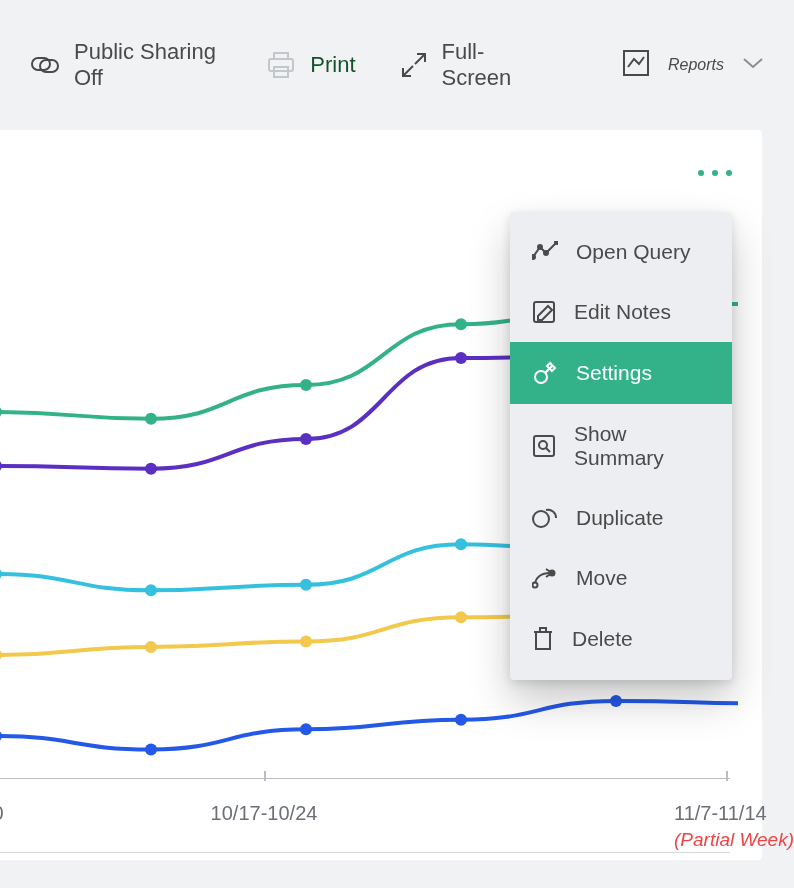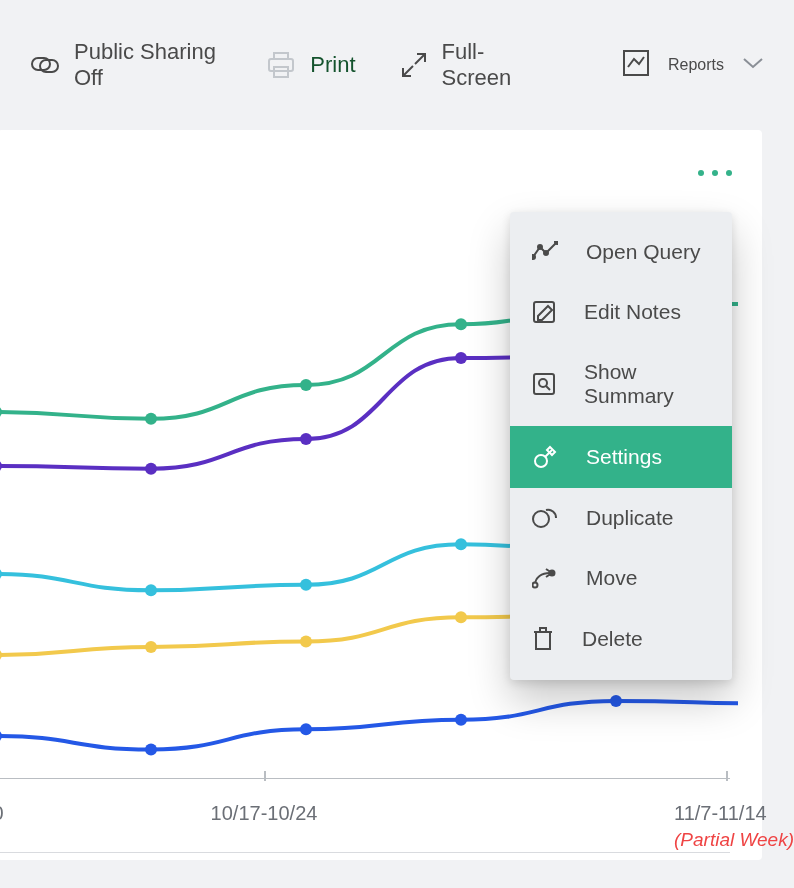--- a/index.html
+++ b/index.html
@@ -24,21 +24,21 @@
     gap: 14px;
     font-size: 22px;
     color: #4a4a4a;
     cursor: pointer;
     user-select: none;
   }
   .tool-item.disabled { color: #14532d; cursor: default; }
   .tool-item.disabled svg { stroke: #c3c7cc; }
   .tool-item svg { display: block; }
   .spacer { flex: 1; }
-  .reports-group { display: flex; align-items: center; gap: 18px; }
+  .reports-group { display: flex; align-items: center; gap: 18px; font-style: italic; }
 
   
   .card {
     position: absolute;
     left: -2px;
     top: 130px;
     width: 764px;
     height: 730px;
     background: #fff;
     border-radius: 4px;
@@ -93,21 +93,21 @@
     width: 222px;
     background: #eceef1;
     border-radius: 4px;
     box-shadow: 0 20px 42px rgba(0,0,0,.22), 0 3px 10px rgba(0,0,0,.12);
     overflow: hidden;
     padding: 10px 0;
   }
   .menu-item {
     display: flex;
     align-items: center;
-    gap: 28px;
+    gap: 18px;
     padding: 18px 22px;
     font-size: 21px;
     color: #4a4a4a;
     cursor: pointer;
   }
   .menu-item svg { flex: 0 0 auto; }
   .menu-item.active {
     background: #33b28a;
     color: #fff;
   }
@@ -236,37 +236,37 @@
     </svg>
     <span>Open Query</span>
   </div>
   <div class="menu-item">
     <svg width="24" height="24" viewBox="0 0 24 24" fill="none" stroke="#4a4a4a" stroke-width="2">
       <rect x="2" y="2" width="20" height="20" rx="2"></rect>
       <path d="M16 6 L20 10 L10 20 L6 20 L6 16 Z" fill="#eceef1"></path>
     </svg>
     <span>Edit Notes</span>
   </div>
-  <div class="menu-item">
-    <svg width="24" height="24" viewBox="0 0 24 24" fill="none" stroke="#4a4a4a" stroke-width="2">
-      <rect x="2" y="2" width="20" height="20" rx="2"></rect>
-      <circle cx="11" cy="11" r="4"></circle>
-      <path d="M14 14 L18 18"></path>
-    </svg>
-    <span>Show Summary</span>
-  </div>
   <div class="menu-item active">
     <svg width="26" height="26" viewBox="0 0 26 26" fill="none" stroke="#fff" stroke-width="2">
       <circle cx="9" cy="17" r="6"></circle>
       <path d="M13 13 L20 6"></path>
       <path d="M18 3 L23 8 L20 11 L15 6 Z"></path>
     </svg>
     <span>Settings</span>
   </div>
   <div class="menu-item">
+    <svg width="24" height="24" viewBox="0 0 24 24" fill="none" stroke="#4a4a4a" stroke-width="2">
+      <rect x="2" y="2" width="20" height="20" rx="2"></rect>
+      <circle cx="11" cy="11" r="4"></circle>
+      <path d="M14 14 L18 18"></path>
+    </svg>
+    <span>Show Summary</span>
+  </div>
+  <div class="menu-item">
     <svg width="26" height="24" viewBox="0 0 26 24" fill="none" stroke="#4a4a4a" stroke-width="2">
       <circle cx="9" cy="13" r="8"></circle>
       <path d="M14 4 A8 8 0 0 1 24 12"></path>
     </svg>
     <span>Duplicate</span>
   </div>
   <div class="menu-item">
     <svg width="26" height="22" viewBox="0 0 26 22" fill="none" stroke="#4a4a4a" stroke-width="2">
       <path d="M3 18 C3 10 10 6 18 6"></path>
       <path d="M14 2 L20 6 L14 10"></path>

